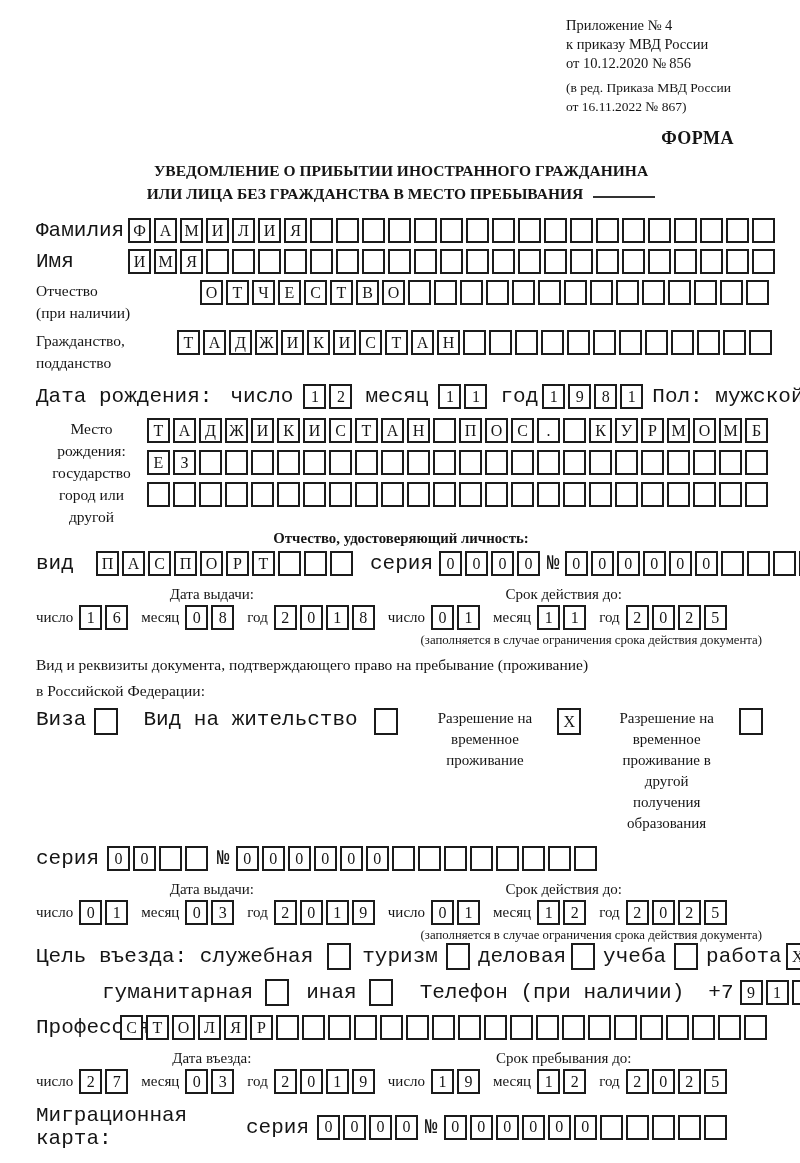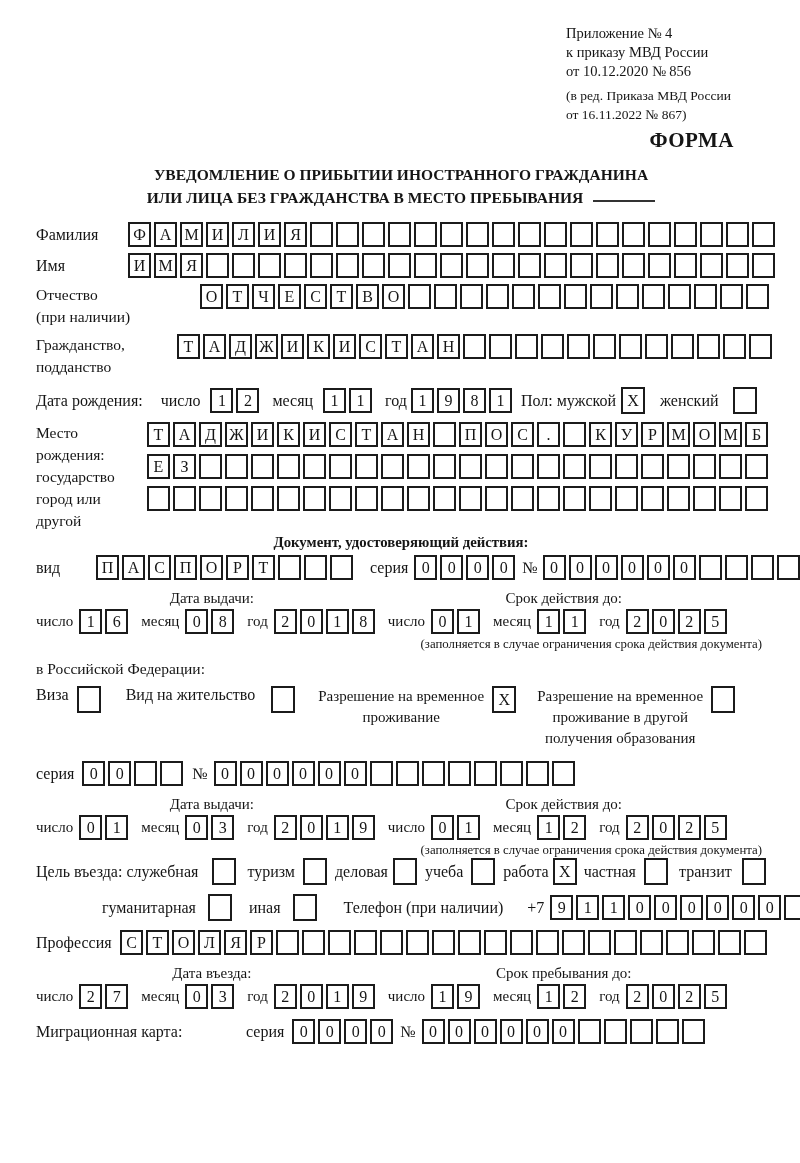--- a/index.html
+++ b/index.html
@@ -1,44 +1,44 @@
 <!DOCTYPE html>
 <html><head>
 <meta charset="utf-8">
 <style>
   html,body{margin:0;padding:0;background:#fff;}
   body{width:800px;height:1163px;overflow:hidden;color:#151515;
        font-family:"Liberation Serif","DejaVu Serif",serif;}
-  .page{padding:24px 34px 0 36px;}
+  .page{padding:16px 34px 0 36px;}
 
   
   .cells{display:flex;align-items:center;}
   .cell{flex:none;width:23px;height:25px;border:2px solid #1b1b1b;margin-right:3px;
         display:inline-flex;align-items:center;justify-content:center;
         font-size:16px;line-height:1;box-sizing:border-box;background:#fff;}
   .cbx .cell{width:24px;height:27px;}
 
   
   .appendix{margin-left:530px;font-size:14.5px;line-height:19px;}
   .amendment{margin-left:530px;font-size:13.5px;line-height:19px;margin-top:5px;}
-  .forma{font-weight:bold;font-size:21px;text-align:right;padding-right:32px;margin-top:4px;letter-spacing:.5px;}
+  .forma{font-weight:bold;font-size:18px;text-align:right;padding-right:32px;margin-top:12px;letter-spacing:.5px;}
 
   .title{font-weight:bold;font-size:15.5px;text-align:center;line-height:23px;margin-top:10px;}
   .blank-line{display:inline-block;width:62px;border-bottom:2.5px solid #333;height:2px;margin-left:10px;vertical-align:1px;}
   .sec-head{font-weight:bold;font-size:14.6px;margin-top:22px;letter-spacing:.2px;}
 
   .frow{display:flex;align-items:center;margin-top:6px;}
-  .lbl{font-size:16px;flex:none;}
+  .lbl{font-size:21px;flex:none;font-family:Liberation Mono, monospace;}
   .lbl2{font-size:15.5px;line-height:22px;flex:none;}
   .top{align-items:flex-start;}
 
   .w-surname{width:92px;}
   .w-patr{width:164px;}
   .w-cit{width:141px;}
-  .w-birthpl{width:111px;}
+  .w-birthpl{width:111px;text-align:center;}
   .w-kind{width:60px;}
   .w-prof{width:84px;}
   .w-mig{width:168px;}
 
   .stackrows .cells{margin-bottom:7px;}
   .gap{width:10px;flex:none;}
   .gap18{width:18px;flex:none;}
 
   
   .dates{display:flex;margin-top:10px;}
@@ -321,21 +321,21 @@
           <span class="cell"></span>
           <span class="cell"></span>
           <span class="cell"></span>
           <span class="cell"></span>
           <span class="cell"></span>
           <span class="cell"></span>
         </span>
     </span>
   </div>
 
-  <div style="text-align:center;font-weight:bold;font-size:14.8px;margin-top:2px;">Документ, удостоверяющий действия:</div>
+  <div style="text-align:center;font-weight:bold;font-size:14.8px;margin-top:2px;">Отчество, удостоверяющий личность:</div>
 
   <div class="frow" style="margin-top:4px;">
     <span class="lbl w-kind">вид</span>
     <span class="cells">
         <span class="cell">П</span>
         <span class="cell">А</span>
         <span class="cell">С</span>
         <span class="cell">П</span>
         <span class="cell">О</span>
         <span class="cell">Р</span>
@@ -411,20 +411,21 @@
             <span class="cell">2</span>
             <span class="cell">0</span>
             <span class="cell">2</span>
             <span class="cell">5</span>
           </span>
       </div>
     </div>
   </div>
   <div class="note">(заполняется в случае ограничения срока действия документа)</div>
 
+  <div class="plain">Вид и реквизиты документа, подтверждающего право на пребывание (проживание)</div>
   <div class="plain">в Российской Федерации:</div>
 
   <div class="cbrow">
     <span class="lbl">Виза</span>
     <span class="cells cbx">
         <span class="cell"></span>
       </span>
     <span style="width:22px;flex:none;"></span>
     <span class="lbl">Вид на жительство</span>
     <span class="cells cbx" style="margin-left:16px;">

